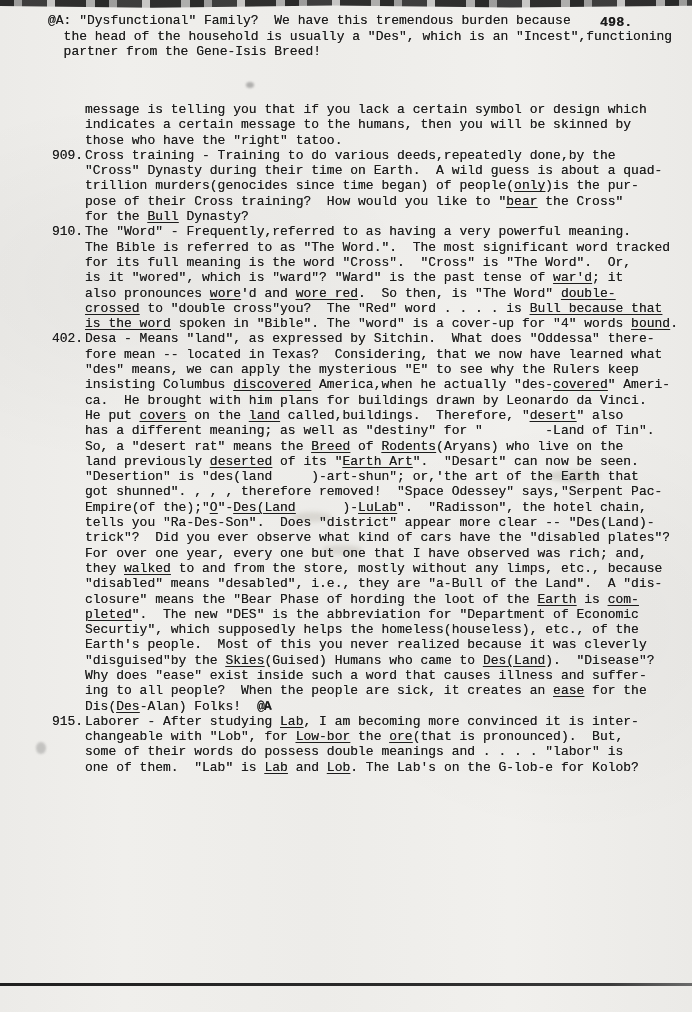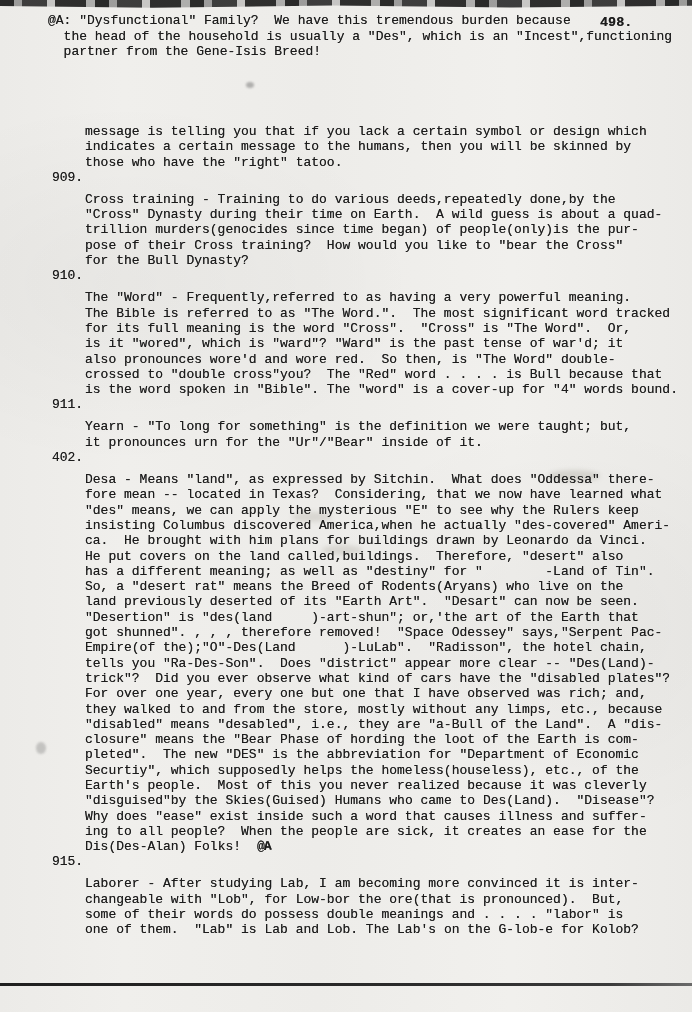--- a/index.html
+++ b/index.html
@@ -44,22 +44,22 @@
     font-size:13.5px;font-weight:bold;
     text-shadow:0 0 0.4px rgba(10,10,10,0.65);
   }
   .doc-body{
     position:absolute;left:50px;top:102px;width:628px;
     font-size:13px;line-height:15.3px;
     text-shadow:0 0 0.4px rgba(10,10,10,0.65);
   }
   .item{display:flex;align-items:flex-start;}
   .item .num{flex:0 0 35px;white-space:pre;text-align:center;}
-  .item .txt{white-space:pre;flex:1 1 auto;margin-top:22px;}
-  .u{text-underline-offset:2px;text-decoration-thickness:1.2px;}
+  .item .txt{white-space:pre;flex:1 1 auto;}
+  .u{text-decoration:underline;text-underline-offset:2px;text-decoration-thickness:1.2px;}
   .hw{font-weight:bold;letter-spacing:-1px;transform:rotate(-3deg);display:inline-block;}
 </style>
 </head>
 <body>
 
 <div class="scan-top"></div>
 <div class="stain a"></div>
 <div class="stain b"></div>
 <div class="stain c"></div>
 <div class="stain d"></div>
@@ -89,25 +89,20 @@
       <span class="num">910.</span>
       <div class="txt"><span>The "Word" - Frequently,referred to as having a very powerful meaning.
 The Bible is referred to as "The Word.".  The most significant word tracked
 for its full meaning is the word "Cross".  "Cross" is "The Word".  Or,
 is it "wored", which is "ward"? "Ward" is the past tense of </span><span class="u">war'd</span><span>; it
 also pronounces </span><span class="u">wore</span><span>'d and </span><span class="u">wore red</span><span>.  So then, is "The Word" </span><span class="u">double-
 crossed</span><span> to "double cross"you?  The "Red" word . . . . is </span><span class="u">Bull because that
 is the word</span><span> spoken in "Bible". The "word" is a cover-up for "4" words </span><span class="u">bound</span><span>.</span></div>
     </div>
     <div class="item">
-      <span class="num">911.</span>
-      <div class="txt"><span>Yearn - "To long for something" is the definition we were taught; but,
-it pronounces </span><span class="u">urn</span><span> for the "Ur"/"Bear" inside of it.</span></div>
-    </div>
-    <div class="item">
       <span class="num">402.</span>
       <div class="txt"><span>Desa - Means "land", as expressed by Sitchin.  What does "Oddessa" there-
 fore mean -- located in Texas?  Considering, that we now have learned what
 "des" means, we can apply the mysterious "E" to see why the Rulers keep
 insisting Columbus </span><span class="u">discovered</span><span> America,when he actually "des-</span><span class="u">covered</span><span>" Ameri-
 ca.  He brought with him plans for buildings drawn by Leonardo da Vinci.
 He put </span><span class="u">covers</span><span> on the </span><span class="u">land</span><span> called,buildings.  Therefore, "</span><span class="u">desert</span><span>" also
 has a different meaning; as well as "destiny" for "        -Land of Tin".
 So, a "desert rat" means the </span><span class="u">Breed</span><span> of </span><span class="u">Rodents</span><span>(Aryans) who live on the
 land previously </span><span class="u">deserted</span><span> of its "</span><span class="u">Earth Art</span><span>".  "Desart" can now be seen.

